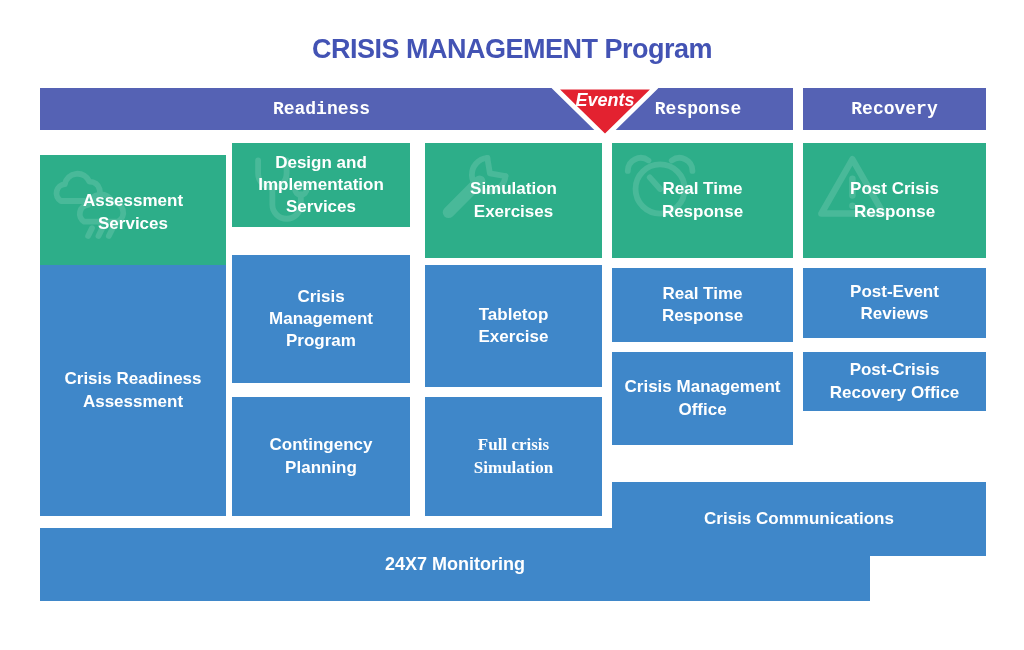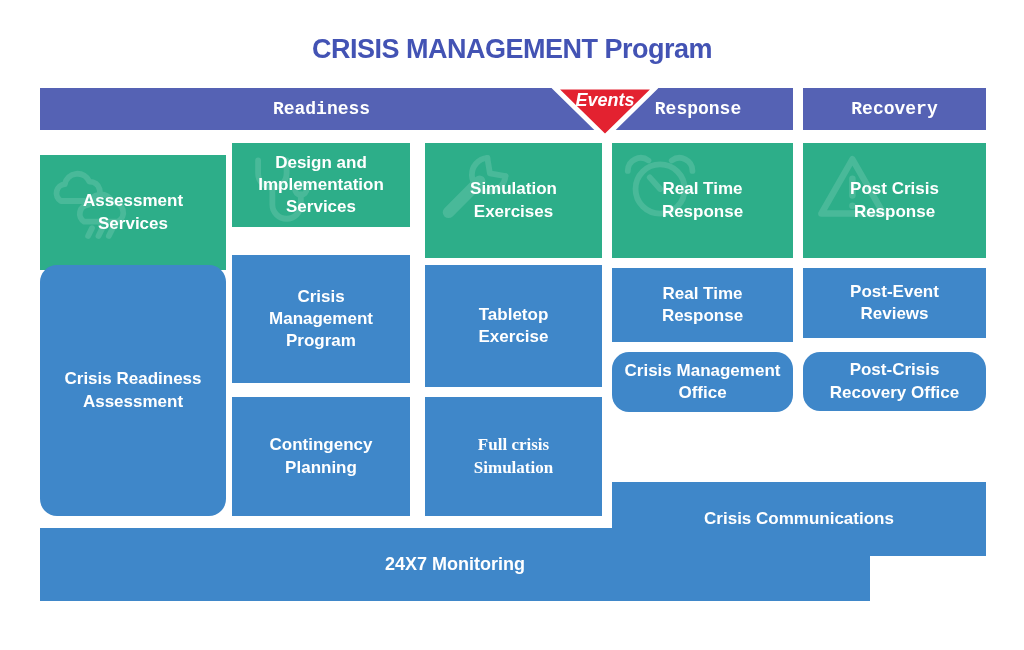--- a/index.html
+++ b/index.html
@@ -22,21 +22,21 @@
   .events-arrow{position:absolute;left:550px;top:85px;width:110px;height:56px;}
   .events-label{
     position:absolute;left:550px;top:90px;width:110px;text-align:center;
     color:#ffffff;font-size:18px;font-weight:bold;font-style:italic;
   }
   .box{
     position:absolute;display:flex;align-items:center;justify-content:center;
     color:#ffffff;font-weight:bold;font-size:17px;line-height:1.3;text-align:center;
     padding:0 18px;box-sizing:border-box;
   }
-  .box.pad-sm{padding:10px 8px;border-radius:17px;}
+  .box.pad-sm{padding:10px 8px;}
   .green{background:#2dae89;}
   .blue{background:#3f87c9;}
   .icon{position:absolute;left:8px;top:6px;width:88px;height:80px;}
   .lbl{position:relative;}
 </style>
 </head>
 <body>
 
 <div class="canvas">
 
@@ -119,21 +119,21 @@
   </div>
 
   <div class="box blue" style="left:425px;top:397px;width:177px;height:119px;font-family:Liberation Serif, serif;">
     <span class="lbl">Full crisis Simulation</span>
   </div>
 
   <div class="box blue" style="left:612px;top:268px;width:181px;height:74px;">
     <span class="lbl">Real Time Response</span>
   </div>
 
-  <div class="box blue pad-sm" style="left:612px;top:352px;width:181px;height:60px;">
+  <div class="box blue pad-sm" style="left:612px;top:352px;width:181px;height:93px;">
     <span class="lbl">Crisis Management Office</span>
   </div>
 
   <div class="box blue" style="left:803px;top:268px;width:183px;height:70px;">
     <span class="lbl">Post-Event Reviews</span>
   </div>
 
   <div class="box blue pad-sm" style="left:803px;top:352px;width:183px;height:59px;align-items:center;">
     <span class="lbl">Post-Crisis Recovery Office</span>
   </div>

